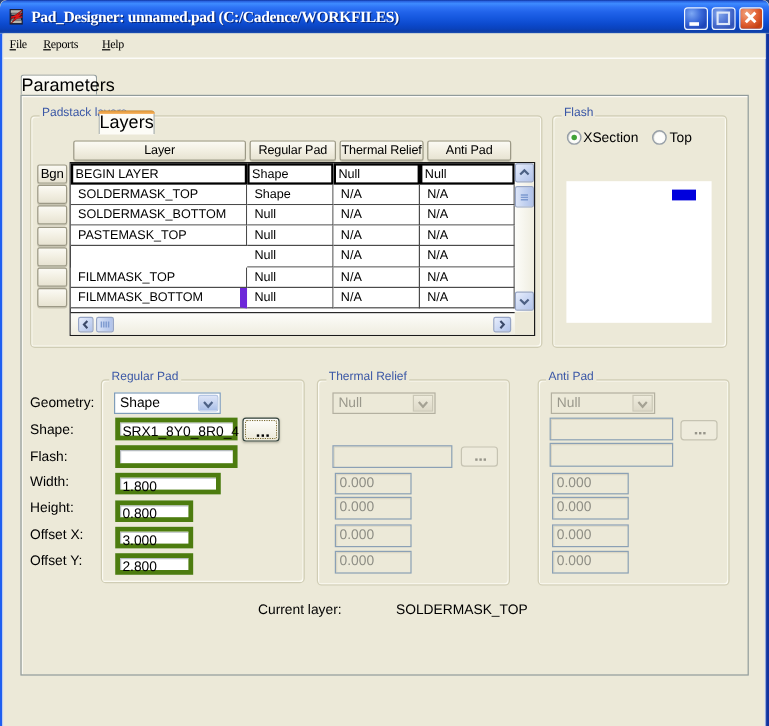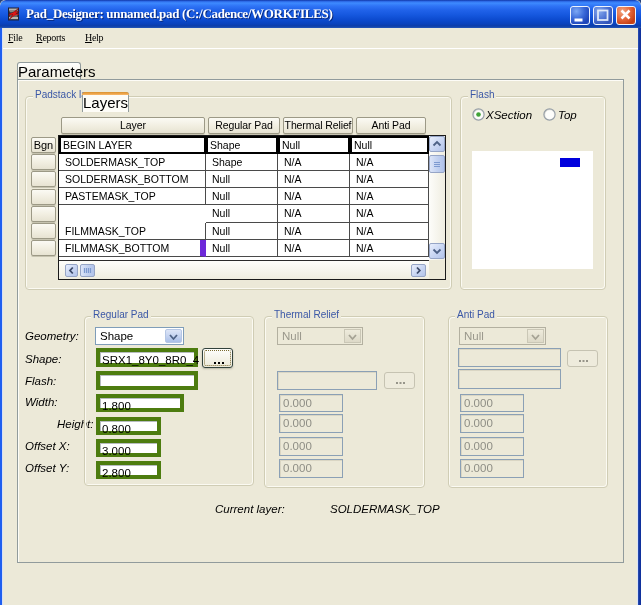--- a/index.html
+++ b/index.html
@@ -38,21 +38,21 @@
 .hbtn{position:absolute;height:17px;white-space:nowrap;overflow:hidden;background:linear-gradient(180deg,#fbfaf4 0%,#f2efe2 50%,#e7e3d2 100%);border:1px solid #9c9986;border-radius:2px;font-size:10.5px;letter-spacing:-0.1px;text-align:center;line-height:15px;color:#000;box-shadow:0 1px 0 #c6c3b0;}
 
 #tbl{left:55px;top:107px;width:388px;height:145px;background:#fff;border:1px solid #1a1a1a;}
 .cell{position:absolute;font-size:10.5px;color:#000;padding-left:6px;line-height:16px;white-space:nowrap;overflow:hidden;background:#fff;}
 
 .sbtn{position:absolute;border:1px solid #96a5c6;border-radius:2px;background:linear-gradient(135deg,#e8eefc 0%,#cad7f3 50%,#b2c3ea 100%);}
 .sthumb{position:absolute;border:1px solid #96a5c6;border-radius:2px;background:linear-gradient(90deg,#dce5f8 0%,#c3d2f0 50%,#b0c2ea 100%);}
 
 .fld{position:absolute;background:#fff;border:4px solid #4d7c0f;box-shadow:inset 1px 1px 0 rgba(96,106,116,0.45);font-size:11.5px;color:#000;line-height:17px;padding-left:2px;white-space:nowrap;}
 .dfld{position:absolute;background:#ece9d8;border:1px solid #8ba0b5;box-shadow:inset 1px 1px 0 #dad6c4;font-size:11.5px;color:#8e8e85;line-height:16px;padding-left:3px;}
-.lab{position:absolute;font-size:11.5px;color:#000;white-space:nowrap;font-style:italic;}
+.lab{position:absolute;font-size:11.5px;color:#000;white-space:nowrap;}
 
 .combo{position:absolute;background:#fff;border:1px solid #7f9db9;font-size:11.5px;line-height:16px;padding-left:4px;color:#000;}
 .carr{position:absolute;right:1px;top:1px;bottom:1px;width:17px;border:1px solid #b5c6e4;border-radius:2px;background:linear-gradient(180deg,#dde5f7 0%,#c5d3f0 50%,#aabfe8 100%);}
 .dcombo{position:absolute;background:#ece9d8;border:1px solid #b3b0a0;font-size:11.5px;line-height:16px;padding-left:4px;color:#9a988c;}
 .dcarr{position:absolute;right:1px;top:1px;bottom:1px;width:17px;border:1px solid #cac7b6;background:linear-gradient(180deg,#eeebdc,#ddd9c8);}
 
 #status{left:0px;top:555px;width:634px;height:22px;background:#ece9d8;border-top:1px solid #8e8c7a;}
 #status .sep{position:absolute;left:26px;top:2px;width:1px;height:15px;background:#cfccba;border-right:1px solid #fff;}
 #stext{position:absolute;left:33px;top:3px;font-size:11.2px;color:#000;}
 svg{display:block;}
@@ -217,21 +217,21 @@
     </div>
     <div class="lab abs" style="left:555px;top:81px;">Top</div>
 
     <div class="abs" style="left:469px;top:123px;width:121px;height:118px;background:#fff;"></div>
     <div class="abs" style="left:557px;top:130px;width:20px;height:9px;background:#0000dd;"></div>
 
     <div class="lab abs" style="left:22px;top:302px;">Geometry:</div>
     <div class="lab abs" style="left:22px;top:325px;">Shape:</div>
     <div class="lab abs" style="left:22px;top:347px;">Flash:</div>
     <div class="lab abs" style="left:22px;top:368px;">Width:</div>
-    <div class="lab abs" style="left:22px;top:390px;margin-left:32px;">Height:</div>
+    <div class="lab abs" style="left:22px;top:390px;">Height:</div>
     <div class="lab abs" style="left:22px;top:412px;">Offset X:</div>
     <div class="lab abs" style="left:22px;top:434px;">Offset Y:</div>
 
     <div class="grp abs" style="left:81px;top:288px;width:170px;height:170px;"></div>
     <div class="glabel abs" style="left:88px;top:281px;">Regular Pad</div>
     <div class="combo abs" style="left:92px;top:299px;width:89px;height:18px;">Shape<span class="carr">
           <svg width="15" height="14" viewBox="0 0 15 14">
             <path d="M4 5 L7.5 9 L11 5" fill="none" stroke="#4d6185" stroke-width="1.8"></path>
           </svg>
         </span></div>

